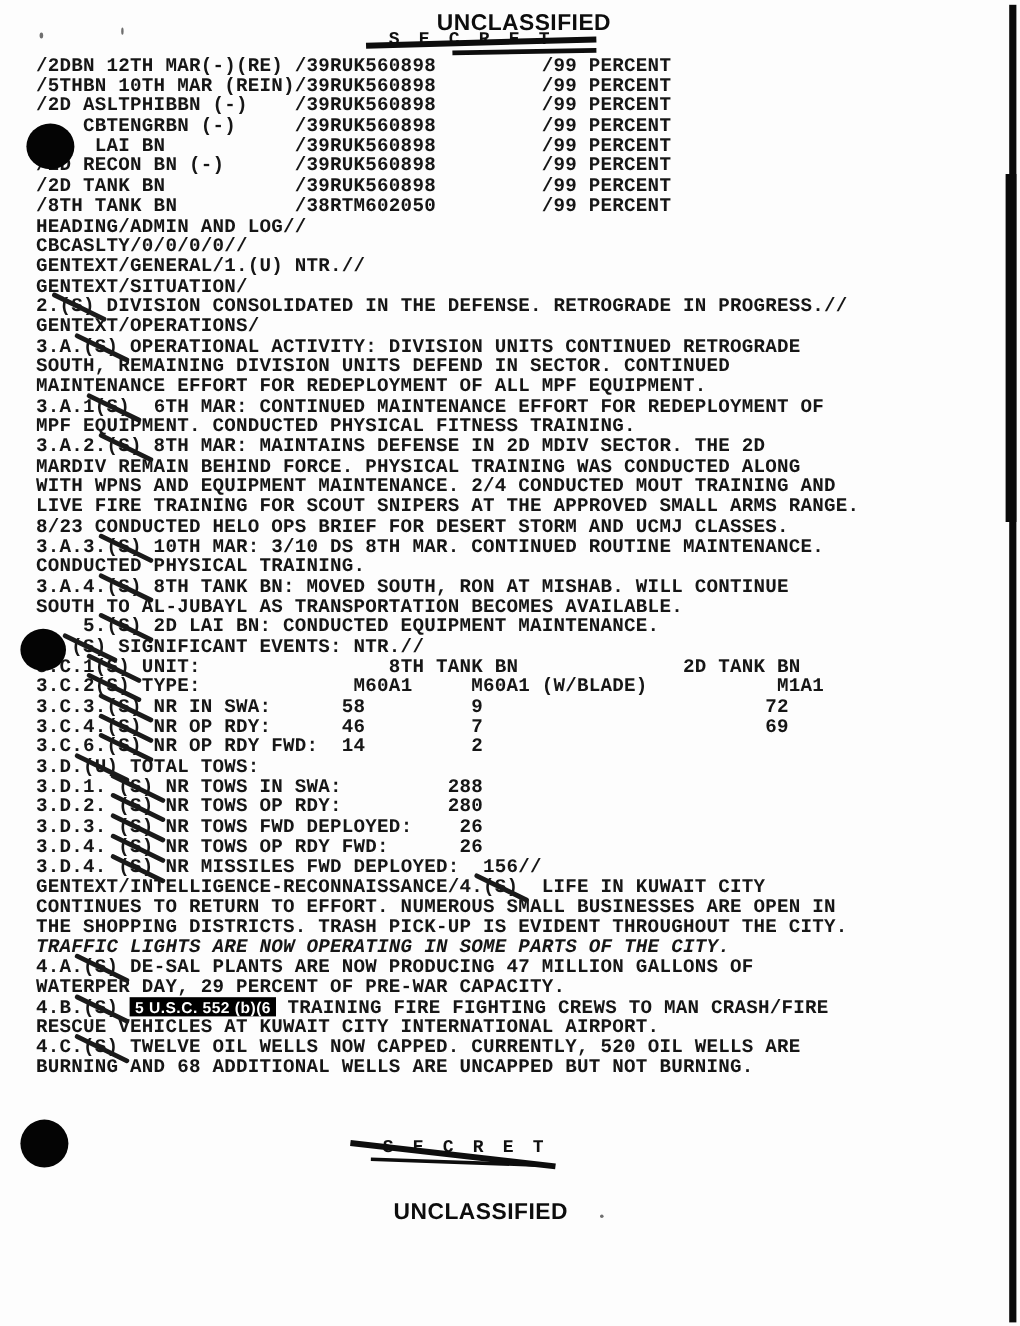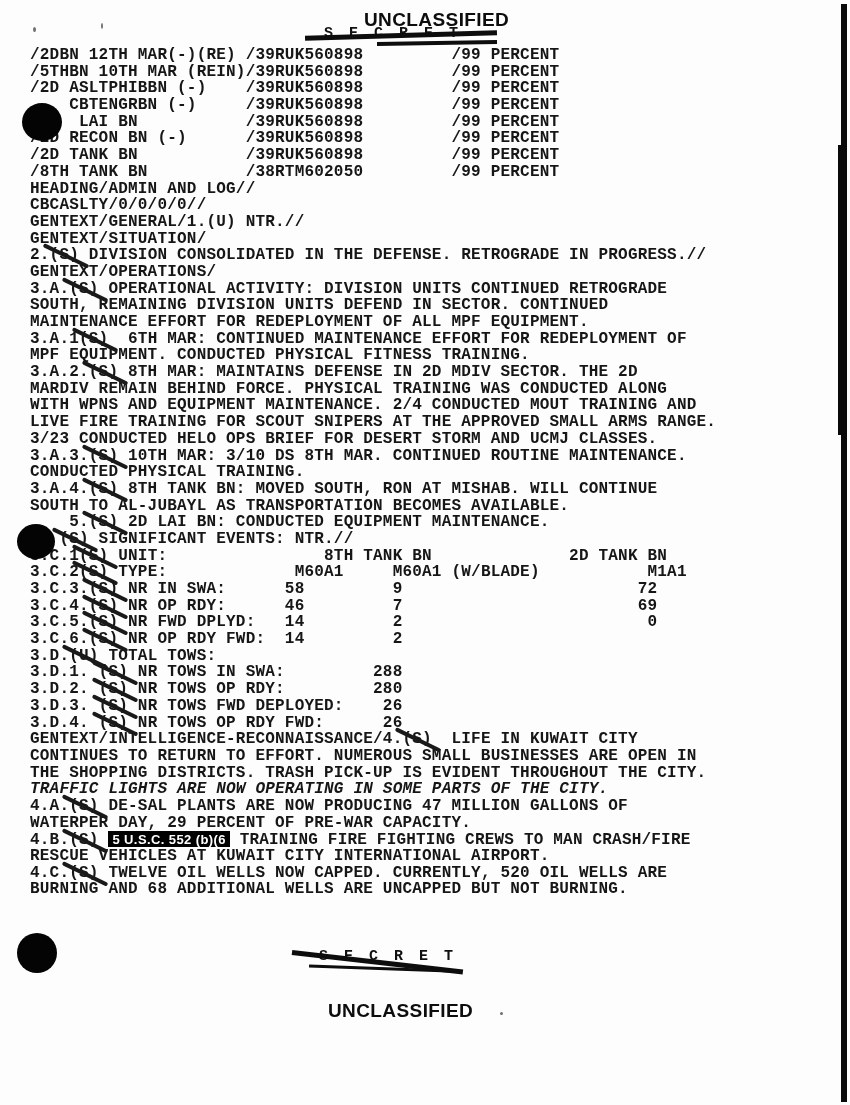--- a/index.html
+++ b/index.html
@@ -89,38 +89,38 @@
       <div class="line">GENTEXT/OPERATIONS/</div>
       <div class="line">3.A.<span class="struck">(S)</span> OPERATIONAL ACTIVITY: DIVISION UNITS CONTINUED RETROGRADE</div>
       <div class="line">SOUTH, REMAINING DIVISION UNITS DEFEND IN SECTOR. CONTINUED</div>
       <div class="line">MAINTENANCE EFFORT FOR REDEPLOYMENT OF ALL MPF EQUIPMENT.</div>
       <div class="line">3.A.1<span class="struck">(S)</span>  6TH MAR: CONTINUED MAINTENANCE EFFORT FOR REDEPLOYMENT OF</div>
       <div class="line">MPF EQUIPMENT. CONDUCTED PHYSICAL FITNESS TRAINING.</div>
       <div class="line">3.A.2.<span class="struck">(S)</span> 8TH MAR: MAINTAINS DEFENSE IN 2D MDIV SECTOR. THE 2D</div>
       <div class="line">MARDIV REMAIN BEHIND FORCE. PHYSICAL TRAINING WAS CONDUCTED ALONG</div>
       <div class="line">WITH WPNS AND EQUIPMENT MAINTENANCE. 2/4 CONDUCTED MOUT TRAINING AND</div>
       <div class="line">LIVE FIRE TRAINING FOR SCOUT SNIPERS AT THE APPROVED SMALL ARMS RANGE.</div>
-      <div class="line">3/23 CONDUCTED HELO OPS BRIEF FOR DESERT STORM AND UCMJ CLASSES.</div>
+      <div class="line">8/23 CONDUCTED HELO OPS BRIEF FOR DESERT STORM AND UCMJ CLASSES.</div>
       <div class="line">3.A.3.<span class="struck">(S)</span> 10TH MAR: 3/10 DS 8TH MAR. CONTINUED ROUTINE MAINTENANCE.</div>
       <div class="line">CONDUCTED PHYSICAL TRAINING.</div>
       <div class="line">3.A.4.<span class="struck">(S)</span> 8TH TANK BN: MOVED SOUTH, RON AT MISHAB. WILL CONTINUE</div>
       <div class="line">SOUTH TO AL-JUBAYL AS TRANSPORTATION BECOMES AVAILABLE.</div>
       <div class="line">    5.<span class="struck">(S)</span> 2D LAI BN: CONDUCTED EQUIPMENT MAINTENANCE.</div>
       <div class="line">   <span class="struck">(S)</span> SIGNIFICANT EVENTS: NTR.//</div>
       <div class="line">3.C.1<span class="struck">(S)</span> UNIT:                8TH TANK BN              2D TANK BN</div>
       <div class="line">3.C.2<span class="struck">(S)</span> TYPE:             M60A1     M60A1 (W/BLADE)           M1A1</div>
       <div class="line">3.C.3.<span class="struck">(S)</span> NR IN SWA:      58         9                        72</div>
       <div class="line">3.C.4.<span class="struck">(S)</span> NR OP RDY:      46         7                        69</div>
-      <div class="line">3.C.5.<span class="struck">(S)</span> NR FWD DPLYD:   14         2                         0</div>
       <div class="line">3.C.6.<span class="struck">(S)</span> NR OP RDY FWD:  14         2</div>
       <div class="line">3.D.<span class="struck">(U)</span> TOTAL TOWS:</div>
       <div class="line">3.D.1. <span class="struck">(S)</span> NR TOWS IN SWA:         288</div>
       <div class="line">3.D.2. <span class="struck">(S)</span> NR TOWS OP RDY:         280</div>
       <div class="line">3.D.3. <span class="struck">(S)</span> NR TOWS FWD DEPLOYED:    26</div>
       <div class="line">3.D.4. <span class="struck">(S)</span> NR TOWS OP RDY FWD:      26</div>
+      <div class="line">3.D.4. <span class="struck">(S)</span> NR MISSILES FWD DEPLOYED:  156//</div>
       <div class="line">GENTEXT/INTELLIGENCE-RECONNAISSANCE/4.<span class="struck">(S)</span>  LIFE IN KUWAIT CITY</div>
       <div class="line">CONTINUES TO RETURN TO EFFORT. NUMEROUS SMALL BUSINESSES ARE OPEN IN</div>
       <div class="line">THE SHOPPING DISTRICTS. TRASH PICK-UP IS EVIDENT THROUGHOUT THE CITY.</div>
       <div class="line"><span class="ital">TRAFFIC LIGHTS ARE NOW OPERATING IN SOME PARTS OF THE CITY.</span></div>
       <div class="line">4.A.<span class="struck">(S)</span> DE-SAL PLANTS ARE NOW PRODUCING 47 MILLION GALLONS OF</div>
       <div class="line">WATERPER DAY, 29 PERCENT OF PRE-WAR CAPACITY.</div>
       <div class="line">4.B.<span class="struck">(S)</span> <span class="stamp">5 U.S.C. 552 (b)(6</span> TRAINING FIRE FIGHTING CREWS TO MAN CRASH/FIRE</div>
       <div class="line">RESCUE VEHICLES AT KUWAIT CITY INTERNATIONAL AIRPORT.</div>
       <div class="line">4.C.<span class="struck">(S)</span> TWELVE OIL WELLS NOW CAPPED. CURRENTLY, 520 OIL WELLS ARE</div>
       <div class="line">BURNING AND 68 ADDITIONAL WELLS ARE UNCAPPED BUT NOT BURNING.</div>

